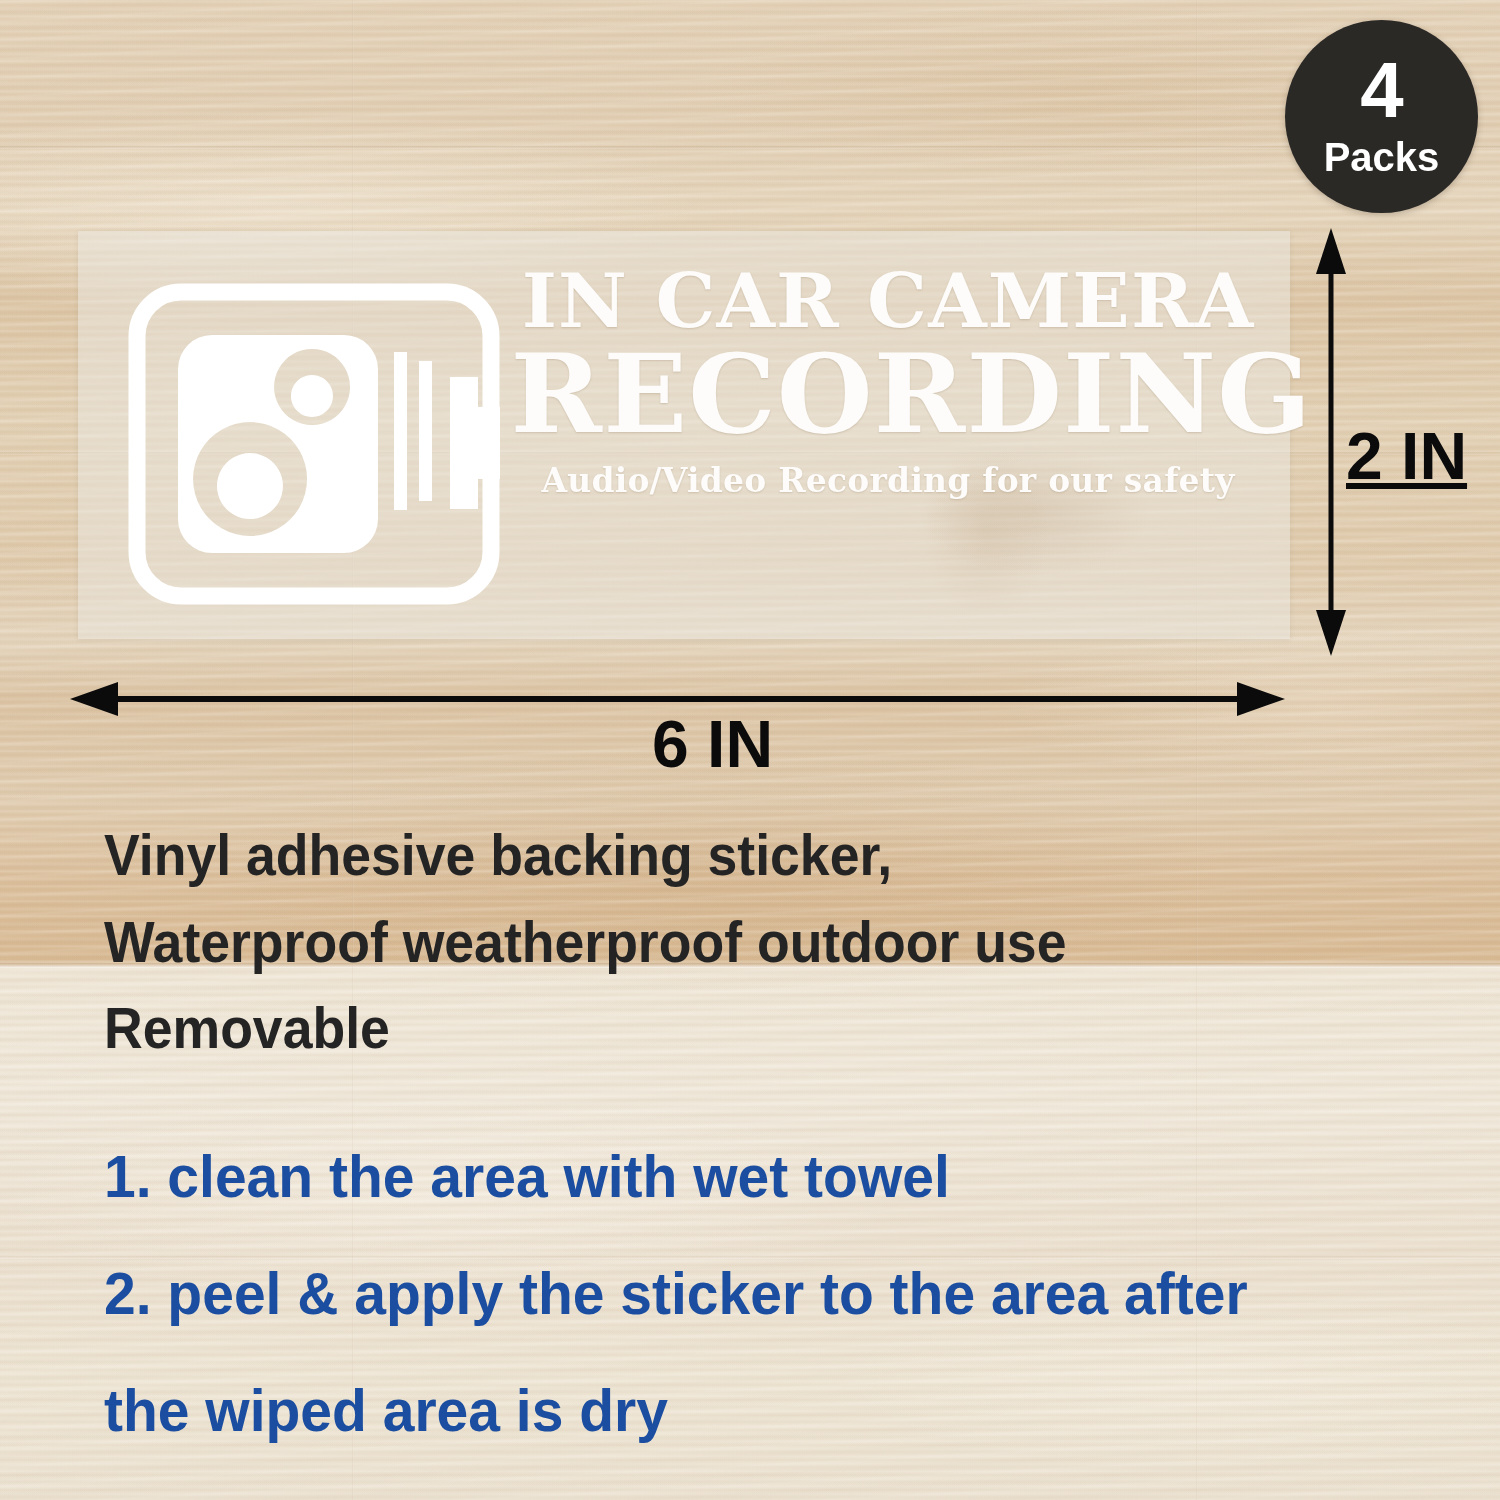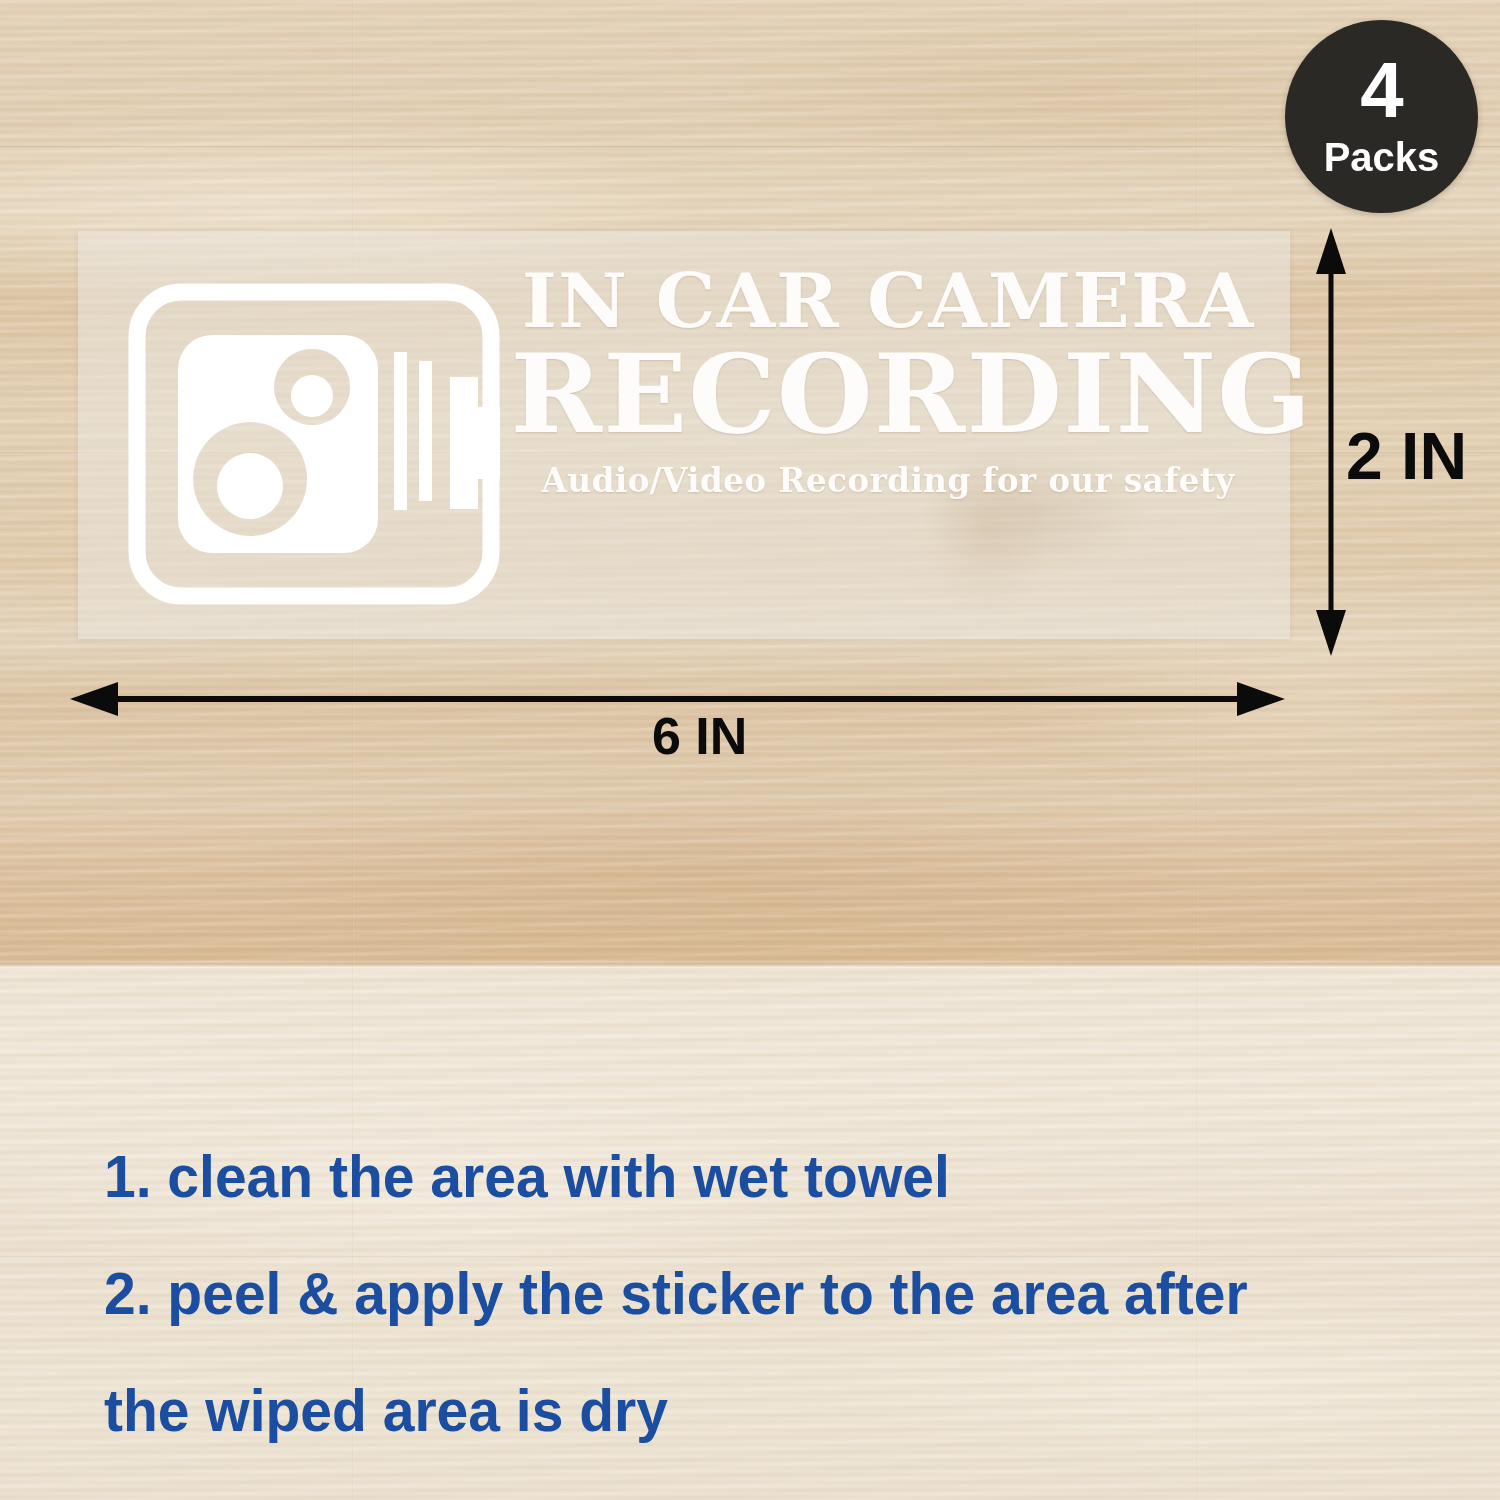--- a/index.html
+++ b/index.html
@@ -158,22 +158,22 @@
   #vdim { left:1298px; top:228px; width:70px; height:428px; }
   #hdim { left:70px;  top:672px; width:1215px; height:54px; }
 
   .dim-label {
     position:absolute;
     color:#0b0b0b;
     font-weight:700;
     font-family:"Liberation Sans", sans-serif;
     white-space:nowrap;
   }
-  #label-2in { left:1346px; top:418px; font-size:66px; }
-  #label-6in { left:652px;  top:706px; font-size:52px; }
+  #label-2in { left:1346px; top:418px; font-size:66px;text-decoration:underline; }
+  #label-6in { left:652px;  top:706px; font-size:66px; }
 
   
   #desc-block {
     position:absolute;
     left:104px; top:812px;
     width:1330px;
   }
   .desc-line {
     font-family:"Liberation Sans", sans-serif;
     font-weight:700;
@@ -264,20 +264,25 @@
   </svg>
   <div id="label-2in" class="dim-label">2 IN</div>
 
   <svg id="hdim" class="dim-svg" viewBox="0 0 1215 54" xmlns="http://www.w3.org/2000/svg">
     <line x1="20" y1="27" x2="1195" y2="27" stroke="#0b0b0b" stroke-width="6"></line>
     <polygon points="0,27 48,10 48,44" fill="#0b0b0b"></polygon>
     <polygon points="1215,27 1167,10 1167,44" fill="#0b0b0b"></polygon>
   </svg>
   <div id="label-6in" class="dim-label">6 IN</div>
 
+  <div id="desc-block">
+    <div class="desc-line">Vinyl adhesive backing sticker,</div>
+    <div class="desc-line">Waterproof weatherproof outdoor use</div>
+    <div class="desc-line">Removable</div>
+  </div>
 
   <div id="steps-block">
     <div class="step-line">1. clean the area with wet towel</div>
     <div class="step-line">2. peel &amp; apply the sticker to the area after</div>
     <div class="step-line">the wiped area is dry</div>
   </div>
 
 </div>
 
 </body></html>

